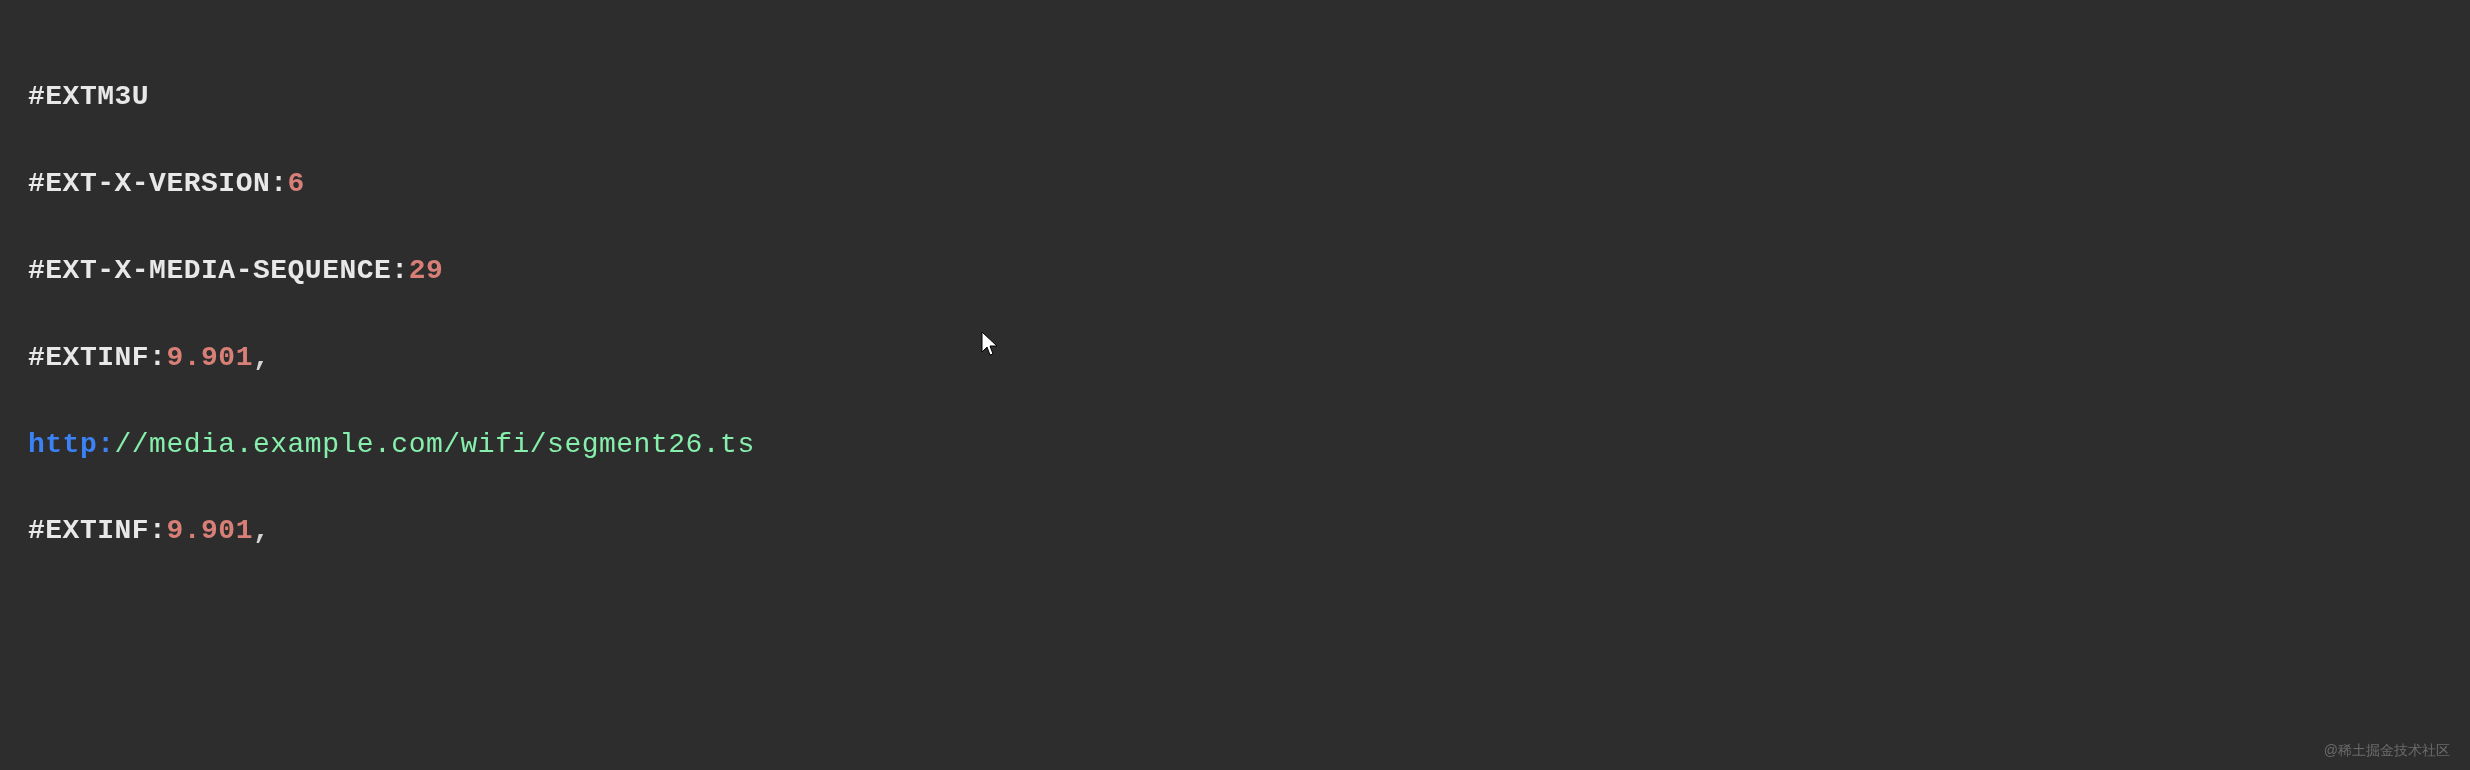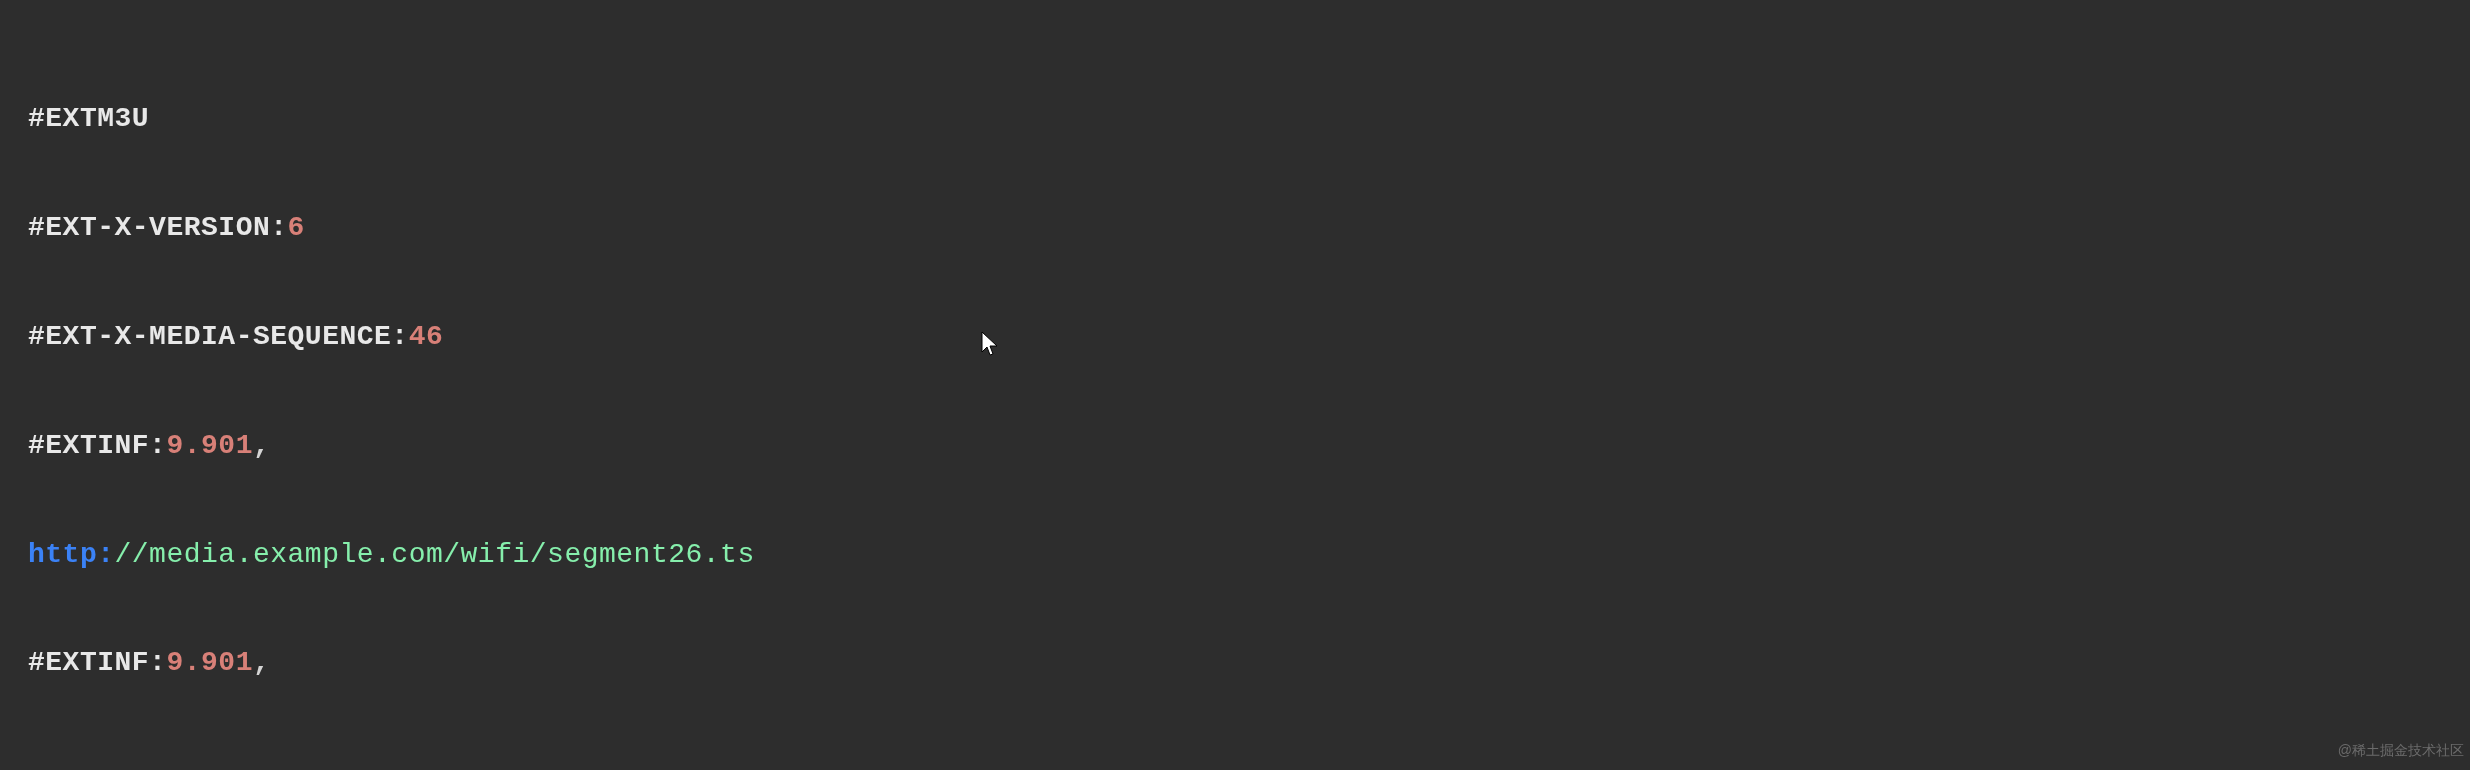--- a/index.html
+++ b/index.html
@@ -35,45 +35,44 @@
     }
     .url-rest {
       color: #86efac;
       font-weight: normal;
     }
     .punct {
       color: #d4d4d4;
     }
     .line {
       display: block;
-      margin-top: 22px;
     }
     .watermark {
       position: absolute;
       bottom: 8px;
-      right: 6px;
+      right: 20px;
       font-size: 14px;
       color: #6b6b6b;
       font-weight: normal;
       font-family: sans-serif;
     }
     .cursor {
       position: absolute;
       left: 980px;
       top: 330px;
       pointer-events: none;
     }
   </style>
 </head>
 <body>
 
 <div class="code-block">
 <span class="line"><span class="keyword">#EXTM3U</span></span>
 <span class="line"><span class="keyword">#EXT-X-VERSION:</span><span class="number">6</span></span>
-<span class="line"><span class="keyword">#EXT-X-MEDIA-SEQUENCE:</span><span class="number">46</span></span>
+<span class="line"><span class="keyword">#EXT-X-MEDIA-SEQUENCE:</span><span class="number">29</span></span>
 <span class="line"><span class="keyword">#EXTINF:</span><span class="number">9.901</span><span class="punct">,</span></span>
 <span class="line"><span class="url-scheme">http:</span><span class="url-rest">//media.example.com/wifi/segment26.ts</span></span>
 <span class="line"><span class="keyword">#EXTINF:</span><span class="number">9.901</span><span class="punct">,</span></span>
 <span class="line"></span>
 
 </div>
 
 <svg class="cursor" width="20" height="28" viewBox="0 0 20 28">
   <path d="M 2 2 L 2 22 L 7 17 L 10 25 L 13 24 L 10 16 L 17 16 Z" fill="#ffffff" stroke="#000000" stroke-width="1"></path>
 </svg>

